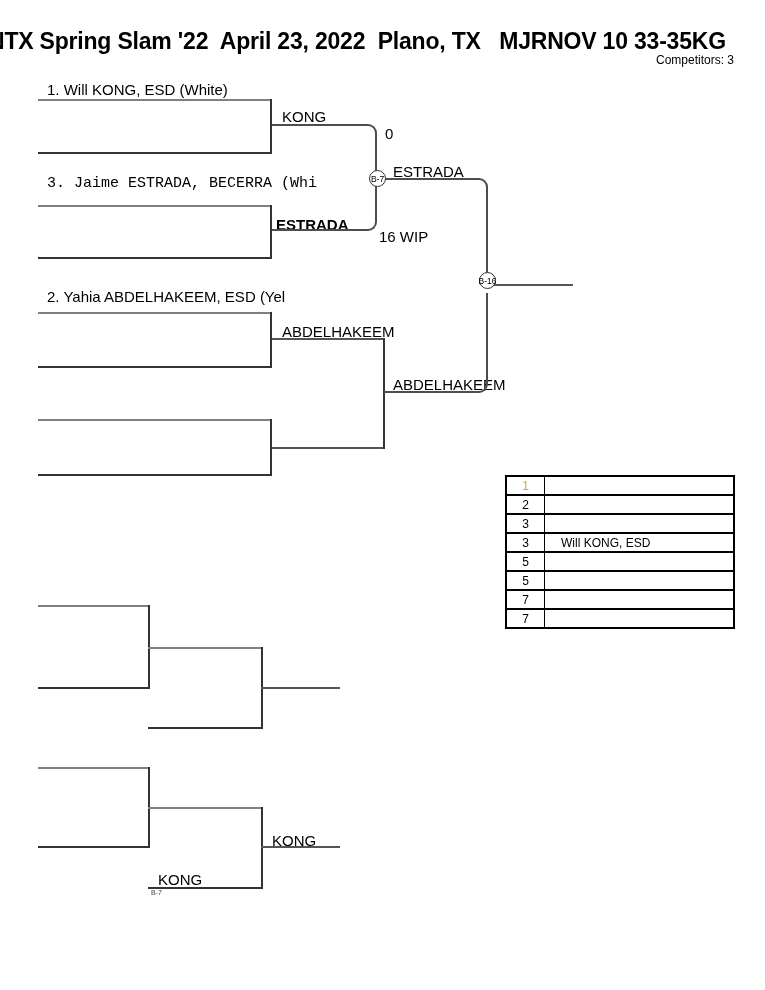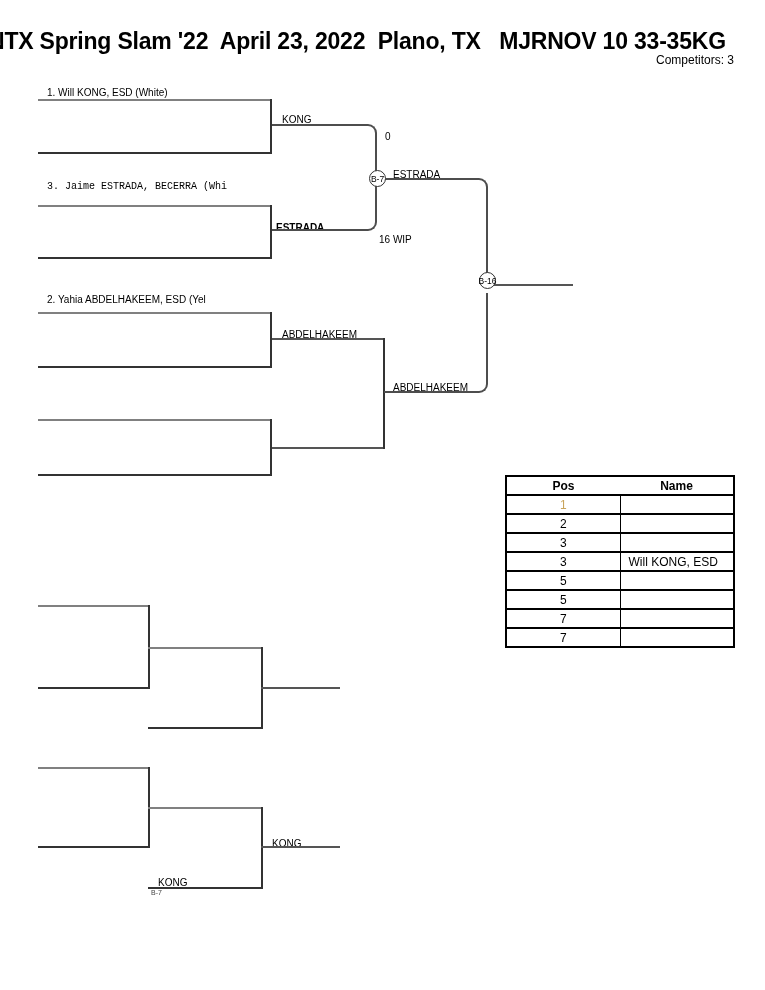--- a/index.html
+++ b/index.html
@@ -21,34 +21,34 @@
   .conn{position:absolute;box-sizing:border-box;}
   .conn.tr{border-top:2px solid #4d4d4d;border-right:2px solid #4d4d4d;
            border-top-right-radius:9px;}
   .conn.br{border-bottom:2px solid #4d4d4d;border-right:2px solid #4d4d4d;
            border-bottom-right-radius:9px;}
   
   .mcircle{position:absolute;width:15px;height:15px;border:1.5px solid #333;
            border-radius:50%;background:#fff;z-index:3;display:flex;align-items:center;
            justify-content:center;font-size:8.5px;white-space:nowrap;overflow:visible;}
   
-  .lbl{position:absolute;font-size:10px;white-space:nowrap;margin-top:6px;}
+  .lbl{position:absolute;font-size:15px;white-space:nowrap;}
   .lbl.b{font-weight:bold;}
   .tiny{position:absolute;font-size:7px;color:#444;white-space:nowrap;}
   
   .results-title{position:absolute;left:505px;top:455px;width:230px;text-align:center;
                  font-size:13.5px;font-weight:bold;}
   table.results{position:absolute;left:505px;top:475px;width:230px;
                 border-collapse:collapse;table-layout:fixed;
                 border:2px solid #000;font-size:12px;}
   table.results th{font-weight:bold;font-size:12px;height:17px;
                    border-bottom:2px solid #000;text-align:center;padding:0;}
   table.results td{height:17px;border-top:2px solid #000;padding:0;}
   table.results td.pos{width:37px;text-align:center;}
-  table.results td.name{border-left:1px solid #000;text-align:left;padding-left:8px;}
+  table.results td.name{border-left:1px solid #000;text-align:left;padding-left:16px;}
   table.results th.name-h{border-left:none;}
   td.gold{color:#c9a45c;}
 </style>
 </head>
 <body>
 
 <div class="page">
 
   <div class="title">NTX Spring Slam '22  April 23, 2022  Plano, TX   MJRNOV 10 33-35KG</div>
   <div class="competitors">Competitors: 3</div>
@@ -91,24 +91,20 @@
   <div class="vl ld" style="left:383px;top:338px;height:111px;"></div>
 
   <div class="lbl" style="left:393px;top:376px;">ABDELHAKEEM</div>
   <div class="conn br" style="left:384px;top:293px;width:104px;height:100px;"></div>
 
   <div class="mcircle" style="left:479px;top:272px;">B-16</div>
   <div class="hl lm" style="left:494px;top:284px;width:79px;"></div>
 
   <table class="results">
     <tbody>
-        <tr>
-      <th>Pos</th>
-      <th class="name-h">Name</th>
-    </tr>
     <tr>
       <td class="pos gold">1</td>
       <td class="name"></td>
     </tr>
     <tr>
       <td class="pos">2</td>
       <td class="name"></td>
     </tr>
     <tr>
       <td class="pos">3</td>

